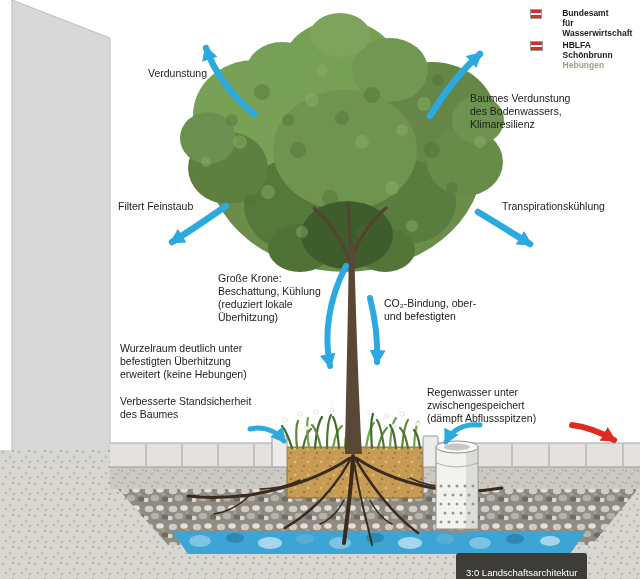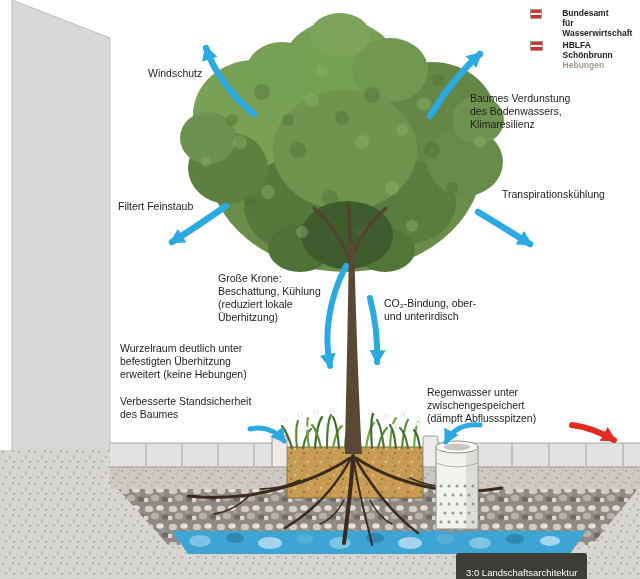--- a/index.html
+++ b/index.html
@@ -256,32 +256,32 @@
       <path d="M226,206 C206,220 188,232 172,242" stroke="#2da9e1" stroke-width="6.5" marker-end="url(#ahb)"></path>
       <path d="M478,212 C498,224 514,234 530,244" stroke="#2da9e1" stroke-width="6.5" marker-end="url(#ahb)"></path>
       <path d="M346,266 C328,300 324,336 330,366" stroke="#2da9e1" stroke-width="6" marker-end="url(#ahb)"></path>
       <path d="M370,298 C376,322 378,342 377,362" stroke="#2da9e1" stroke-width="6" marker-end="url(#ahb)"></path>
       <path d="M250,429 C264,426 276,431 284,441" stroke="#2da9e1" stroke-width="5" marker-end="url(#ahb)"></path>
       <path d="M480,425 C464,423 452,430 446,442" stroke="#2da9e1" stroke-width="5" marker-end="url(#ahb)"></path>
       <path d="M572,425 C588,427 602,433 614,440" stroke="#e02b20" stroke-width="6" marker-end="url(#ahr)"></path>
     </g>
   </svg>
 
-  <div class="anno" style="left:148px;top:67px">Windschutz</div>
+  <div class="anno" style="left:148px;top:67px">Verdunstung</div>
   <div class="anno" style="left:470px;top:92px">Baumes Verdunstung
 des Bodenwassers,
 Klimaresilienz</div>
   <div class="anno" style="left:118px;top:200px">Filtert Feinstaub</div>
-  <div class="anno" style="left:502px;top:188px">Transpirationskühlung</div>
+  <div class="anno" style="left:502px;top:200px">Transpirationskühlung</div>
   <div class="anno" style="left:218px;top:272px">Große Krone:
 Beschattung, Kühlung
 (reduziert lokale
 Überhitzung)</div>
   <div class="anno" style="left:384px;top:297px">CO₂-Bindung, ober-
-und unterirdisch</div>
+und befestigten</div>
   <div class="anno" style="left:120px;top:342px">Wurzelraum deutlich unter
 befestigten Überhitzung
 erweitert (keine Hebungen)</div>
   <div class="anno" style="left:120px;top:395px">Verbesserte Standsicherheit
 des Baumes</div>
   <div class="anno" style="left:427px;top:386px">Regenwasser unter
 zwischengespeichert
 (dämpft Abflussspitzen)</div>
 
   <div class="logo" style="top:8px">

